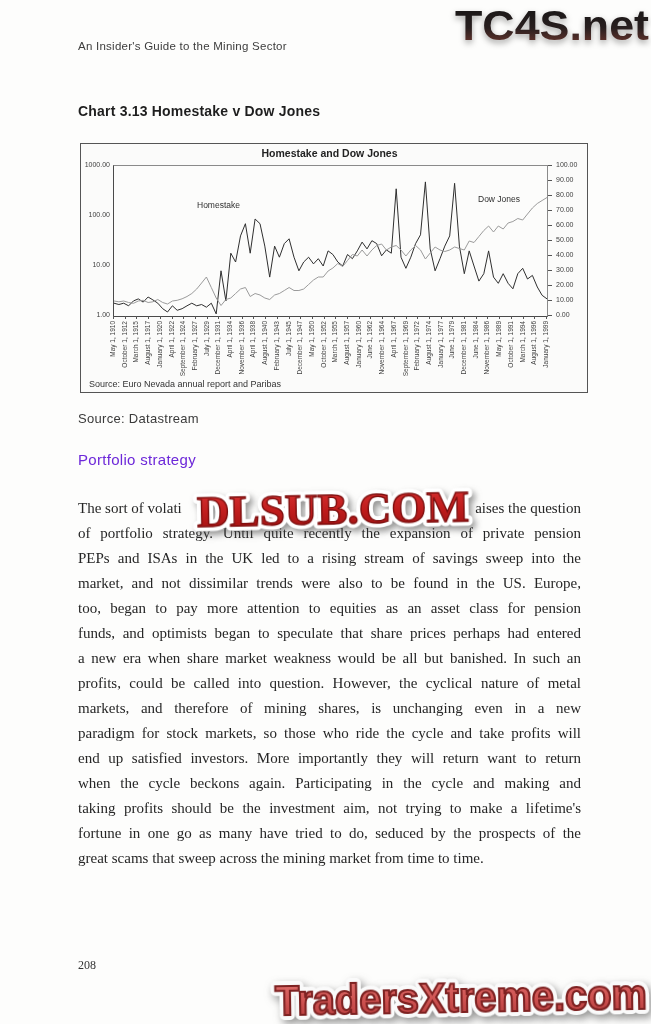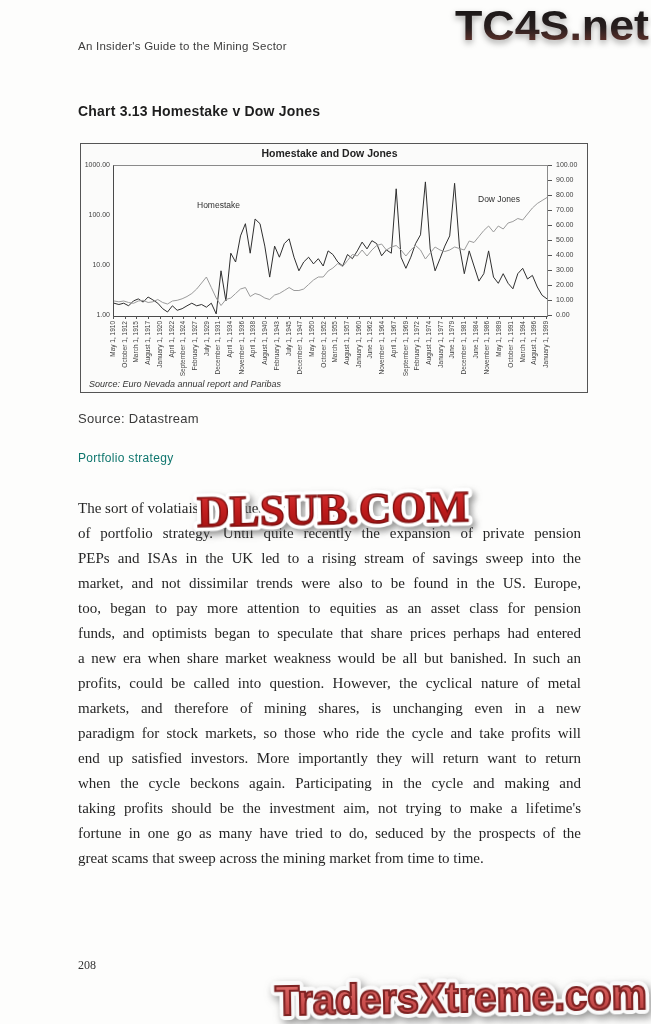--- a/index.html
+++ b/index.html
@@ -36,37 +36,37 @@
   .y-right{position:absolute;left:475px;font-size:7px;color:#3f3f3f;}
   .y-rtick{position:absolute;width:4px;height:1px;background:#555;}
   .x-tick{position:absolute;width:1px;height:3px;background:#555;}
   .x-label{
     position:absolute;font-size:6.5px;color:#3f3f3f;white-space:nowrap;
     writing-mode:vertical-rl;transform:rotate(180deg);line-height:8px;
   }
   .anno{position:absolute;font-size:8.5px;color:#2f2f2f;}
   .anno.homestake{left:116px;top:56px;}
   .anno.dowjones{left:397px;top:50px;}
-  .chart-src{position:absolute;left:8px;bottom:3px;font-style:italic;font-size:9px;color:#333;margin-top:29px;}
+  .chart-src{position:absolute;left:8px;bottom:3px;font-size:9px;color:#333;margin-top:29px;}
   
   .src-note{
     position:absolute;left:78px;top:411px;
     font-family:"Liberation Sans",sans-serif;font-size:13px;color:#3a3a3a;letter-spacing:.3px;
   }
   .sec-head{
     position:absolute;left:78px;top:451px;
-    font-family:"Liberation Sans",sans-serif;font-size:12px;color:#0f766e;letter-spacing:.3px;
+    font-family:"Liberation Sans",sans-serif;font-size:15px;color:#6d28d9;letter-spacing:.3px;
   }
   .para{
     position:absolute;left:78px;top:496px;width:503px;
     font-size:15px;line-height:25px;color:#262626;
   }
   .para .line{text-align:justify;text-align-last:justify;height:25px;overflow:visible;}
   .para .line.last{text-align-last:left;}
-  .para .line1{display:flex;}
+  .para .line1{display:flex;justify-content:space-between;}
   .pgnum{position:absolute;left:78px;top:958px;font-size:12px;color:#333;}
   
   .dlsub-svg{
     position:absolute;left:185px;top:482px;transform:rotate(-1.2deg);
     filter:drop-shadow(3px 4px 3px rgba(70,70,70,.55));
   }
   .traders-svg{
     position:absolute;left:268px;top:971px;transform:rotate(-1deg);
     filter:drop-shadow(3px 4px 4px rgba(60,60,60,.55));
   }

